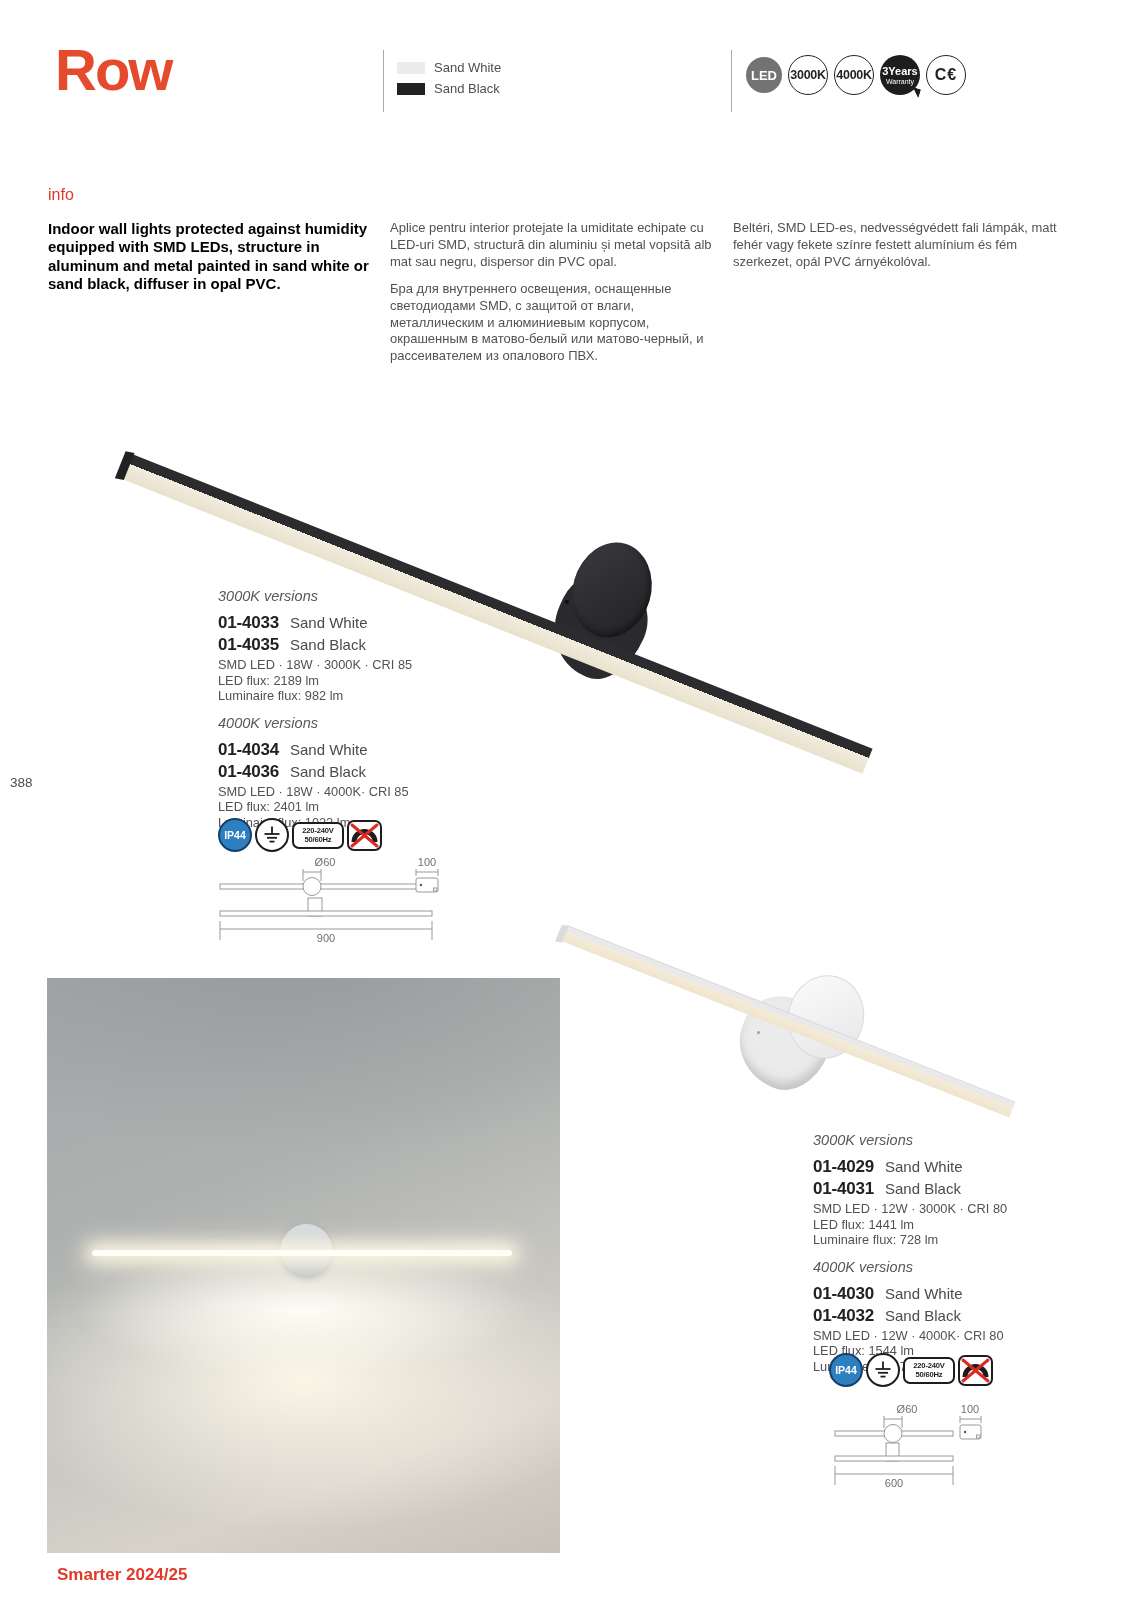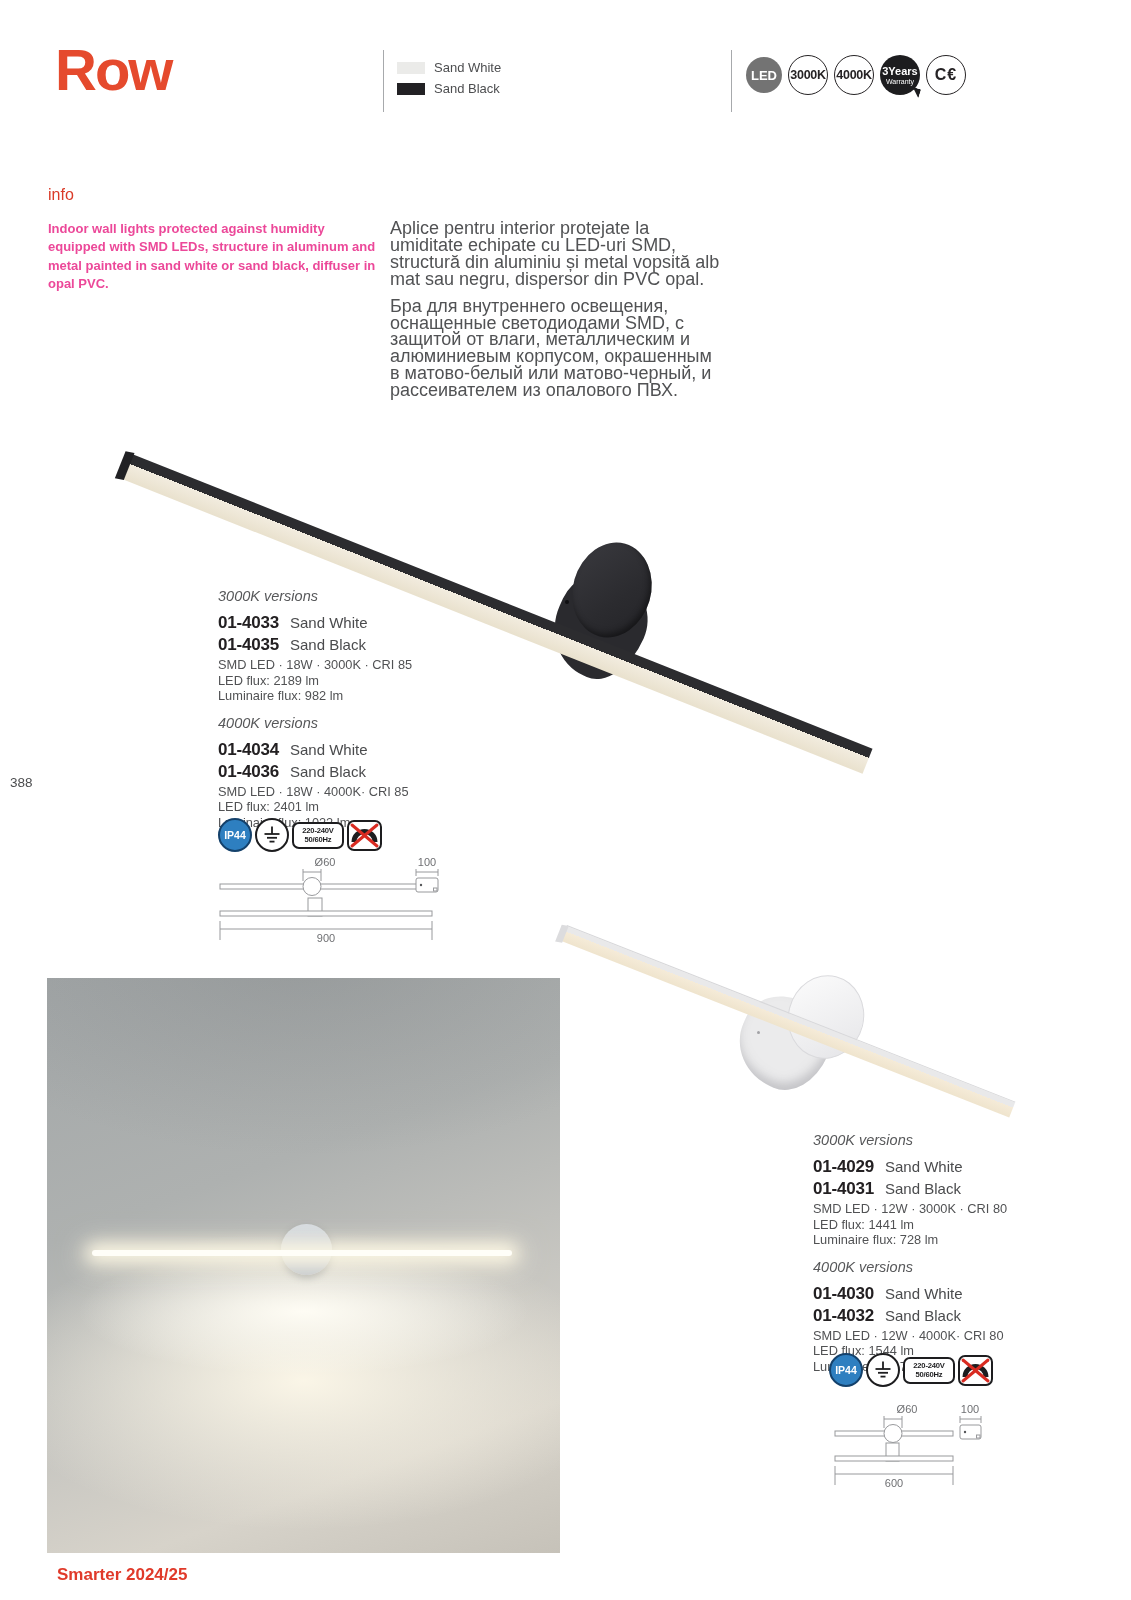--- a/index.html
+++ b/index.html
@@ -26,22 +26,22 @@
   .badge-ring { width:40px; height:40px; border:1.7px solid #262325; color:#262325; font-weight:bold; font-size:12.5px; letter-spacing:-0.3px; }
   .badge-warranty { width:40px; height:40px; background:#1d1d1f; color:#fff; position:relative; line-height:1; }
   .badge-warranty .w1 { font-size:11px; font-weight:bold; }
   .badge-warranty .w2 { font-size:7px; margin-top:1px; }
   .badge-warranty::after { content:""; position:absolute; right:0px; bottom:-2px; width:9px; height:9px;
       background:#1d1d1f; clip-path:polygon(0 0,100% 0,100% 100%); transform:rotate(18deg); }
   .badge-ce { width:40px; height:40px; border:1.7px solid #262325; color:#262325; font-weight:600; font-size:16px; letter-spacing:1px; }
 
   
   .info-heading { left:48px; top:186px; font-size:16px; color:#da3b28; }
-  .col-en { left:48px; top:220px; width:336px; font-size:13px; line-height:18.3px; font-weight:bold; color:#ec4899; }
-  .txt-col { width:336px; font-size:18px; line-height:16.9px; color:#515254; }
+  .col-en { left:48px; top:220px; width:336px; font-size:15px; line-height:18.3px; font-weight:bold; color:#000000; }
+  .txt-col { width:336px; font-size:13px; line-height:16.9px; color:#515254; }
   .txt-col p { margin-bottom:10px; }
   .col2 { left:390px; top:220px; }
   .col3 { left:733px; top:220px; width:340px; }
 
   
   .fixture { pointer-events:none; }
   .f-bar { position:absolute; transform-origin:0 0; }
   .f1 { left:118px; top:432px; width:775px; height:335px; }
   .f1 .cyl-body { position:absolute; left:437px; top:142px; width:90px; height:104px; background:#2a2a2e;
       border-radius:48% 52% 42% 58% / 42% 46% 58% 54%; transform:rotate(24deg); }
@@ -144,20 +144,21 @@
 <div class="abs info-heading">info</div>
 
 <div class="abs col-en">Indoor wall lights protected against humidity equipped with SMD LEDs, structure in aluminum and metal painted in sand white or sand black, diffuser in opal PVC.</div>
 
 <div class="abs txt-col col2">
   <p>Aplice pentru interior protejate la umiditate echipate cu LED-uri SMD, structură din aluminiu și metal vopsită alb mat sau negru, dispersor din PVC opal.</p>
   <p>Бра для внутреннего освещения, оснащенные светодиодами SMD, с защитой от влаги, металлическим и алюминиевым корпусом, окрашенным в матово-белый или матово-черный, и рассеивателем из опалового ПВХ.</p>
 </div>
 
 <div class="abs txt-col col3">
+  <p>Beltéri, SMD LED-es, nedvességvédett fali lámpák, matt fehér vagy fekete színre festett alumínium és fém szerkezet, opál PVC árnyékolóval.</p>
 </div>
 
 <div class="abs fixture f1">
   <div class="cyl-body"></div>
   <div class="cyl-face"></div>
   <div class="screw"></div>
   <div class="f-bar"></div>
 </div>
 
 <div class="abs specs specs1">

